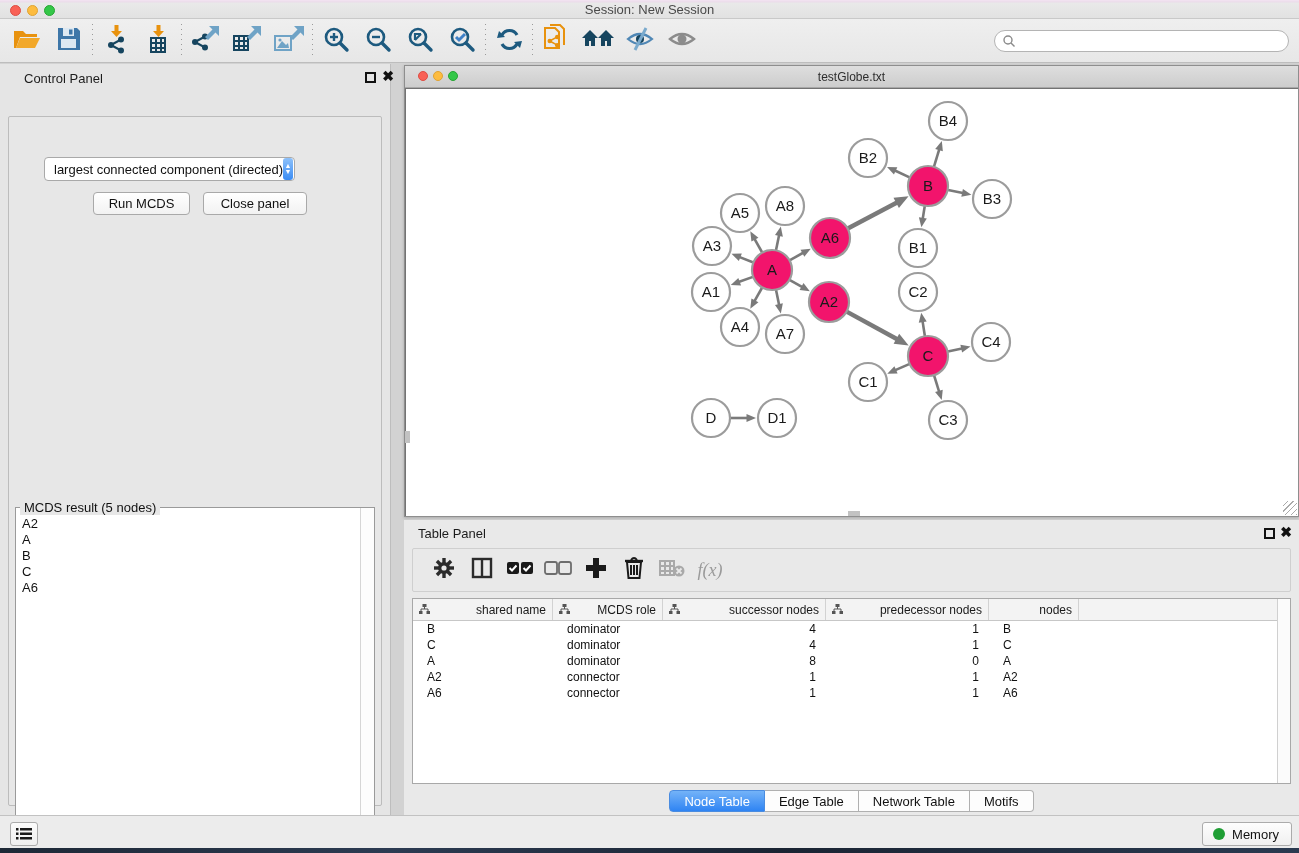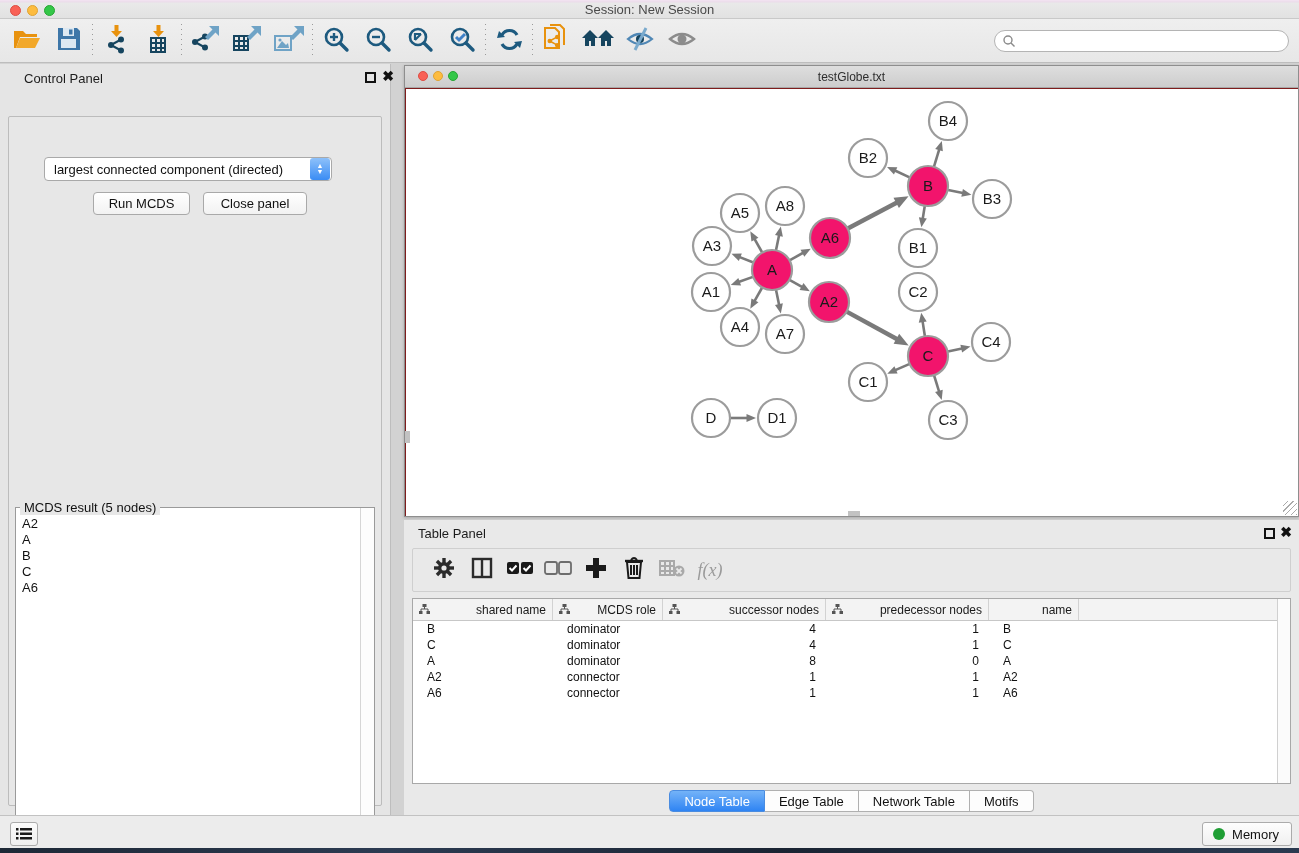--- a/index.html
+++ b/index.html
@@ -42,21 +42,21 @@
   #cp-tabs { position:absolute; left:77px; top:31px; height:22px; display:flex; }
   .cp-tab { height:22px; padding:0 15px; display:flex; align-items:center; font-size:13px;
     background:#fdfdfd; border:1px solid #b9b9b9; border-left:none; color:#111; }
   .cp-tab.first { border-left:1px solid #b9b9b9; border-radius:4px 0 0 4px; }
   .cp-tab.last  { border-radius:0 4px 4px 0; }
   .cp-tab.selected { background:linear-gradient(#7cb9f8,#3a8cf4); color:#fff; border-color:#4a8ce0; }
 
   #cp-content { position:absolute; left:8px; top:52px; width:374px; height:690px;
     background:#e7e7e7; border:1px solid #bcbcbc; border-radius:2px; }
   #opt-label { position:absolute; top:18px; width:100%; text-align:center; font-size:13px; color:#111; }
-  #opt-select { position:absolute; left:35px; top:40px; width:288px; height:24px;
+  #opt-select { position:absolute; left:35px; top:40px; width:251px; height:24px;
     background:#fff; border:1px solid #a9a9a9; border-radius:4px; display:flex; align-items:center; }
   #opt-select .val { flex:1; font-size:13px; color:#111; padding-left:9px; white-space:nowrap; }
   #opt-select .stepper { width:20px; height:22px; border-radius:3px; margin-right:1px;
     background:linear-gradient(#8ec1fa,#3a8cf4); display:flex; flex-direction:column;
     align-items:center; justify-content:center; color:#fff; }
   #opt-select .stepper span { font-size:7px; line-height:6px; }
   .cp-btn { position:absolute; top:75px; height:23px; background:linear-gradient(#ffffff,#f2f2f2);
     border:1px solid #a9a9a9; border-radius:4px; font-size:13px; color:#111;
     display:flex; align-items:center; justify-content:center; }
   #btn-run { left:84px; width:97px; }
@@ -66,21 +66,21 @@
     border:1px solid #9a9a9a; background:#fff; }
   #result-title { position:absolute; left:4px; top:-8px; background:#e7e7e7; padding:0 4px;
     font-size:13px; color:#111; white-space:nowrap; }
   #result-list { position:absolute; left:2px; top:8px; right:16px; bottom:2px; overflow:hidden; }
   .result-item { font-size:13px; color:#111; padding-left:4px; line-height:16px; }
   #result-scroll { position:absolute; top:0; right:0; width:14px; height:100%;
     border-left:1px solid #d6d6d6; background:#fdfdfd; }
 
   
   #net-window { position:absolute; left:404px; top:65px; width:895px; height:452px;
-    background:#7f1d1d; border:1px solid #8e8e8e; box-shadow:0 1px 3px rgba(0,0,0,.2); }
+    background:#737373; border:1px solid #8e8e8e; box-shadow:0 1px 3px rgba(0,0,0,.2); }
   #net-titlebar { position:absolute; left:0; top:0; width:100%; height:22px;
     background:linear-gradient(#dedede,#cdcdcd); border-bottom:1px solid #a8a8a8; }
   #net-titlebar .tl { top:5px; width:10px; height:10px; }
   #net-titlebar .tl1 { left:13px; background:#f96156; border:1px solid #dd4d44; }
   #net-titlebar .tl2 { left:28px; background:#fdbc40; border:1px solid #e0a333; }
   #net-titlebar .tl3 { left:43px; background:#34c748; border:1px solid #27a533; }
   #net-title { position:absolute; top:4px; left:0; right:0; text-align:center; font-size:12px; color:#2e2e2e; }
   #net-canvas { position:absolute; left:1px; top:23px; width:892px; height:427px; background:#fff; }
   #net-vthumb { position:absolute; left:0px; top:365px; width:5px; height:12px; background:#c2c2c2; }
   #net-hthumb { position:absolute; left:443px; bottom:0px; width:12px; height:5px; background:#c2c2c2; }
@@ -596,21 +596,21 @@
                 <g fill="#555">
                   <rect x="3.5" y="0" width="4" height="3"></rect>
                   <rect x="0" y="7" width="3.5" height="3"></rect>
                   <rect x="7.5" y="7" width="3.5" height="3"></rect>
                   <path d="M5.5 3 v2 M2 7 v-2 h7 v2" stroke="#555" stroke-width="1" fill="none"></path>
                 </g>
               </svg></span>
             <span class="hlabel">predecessor nodes</span>
           </div>
           <div class="nt-hcell" style="width: 90px;">
-            <span class="hlabel">name</span>
+            <span class="hlabel">nodes</span>
           </div>
         </div>
       <div id="nt-body">
           <div class="nt-row">
             <div class="nt-cell al" style="width: 140px;">B</div>
             <div class="nt-cell al" style="width: 110px;">dominator</div>
             <div class="nt-cell ar" style="width: 163px;">4</div>
             <div class="nt-cell ar" style="width: 163px;">1</div>
             <div class="nt-cell al" style="width: 90px;">B</div>
           </div>

